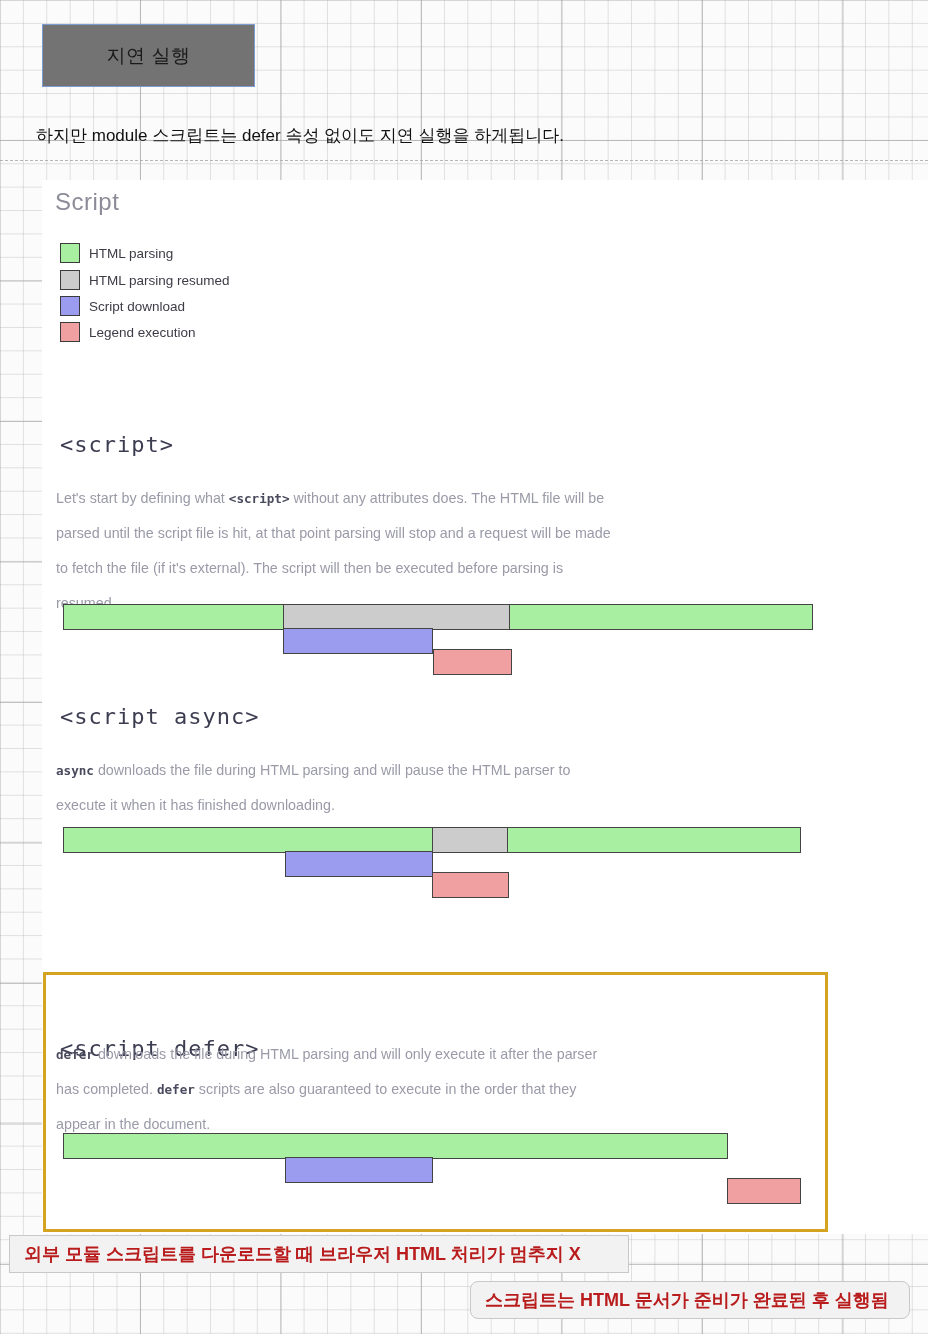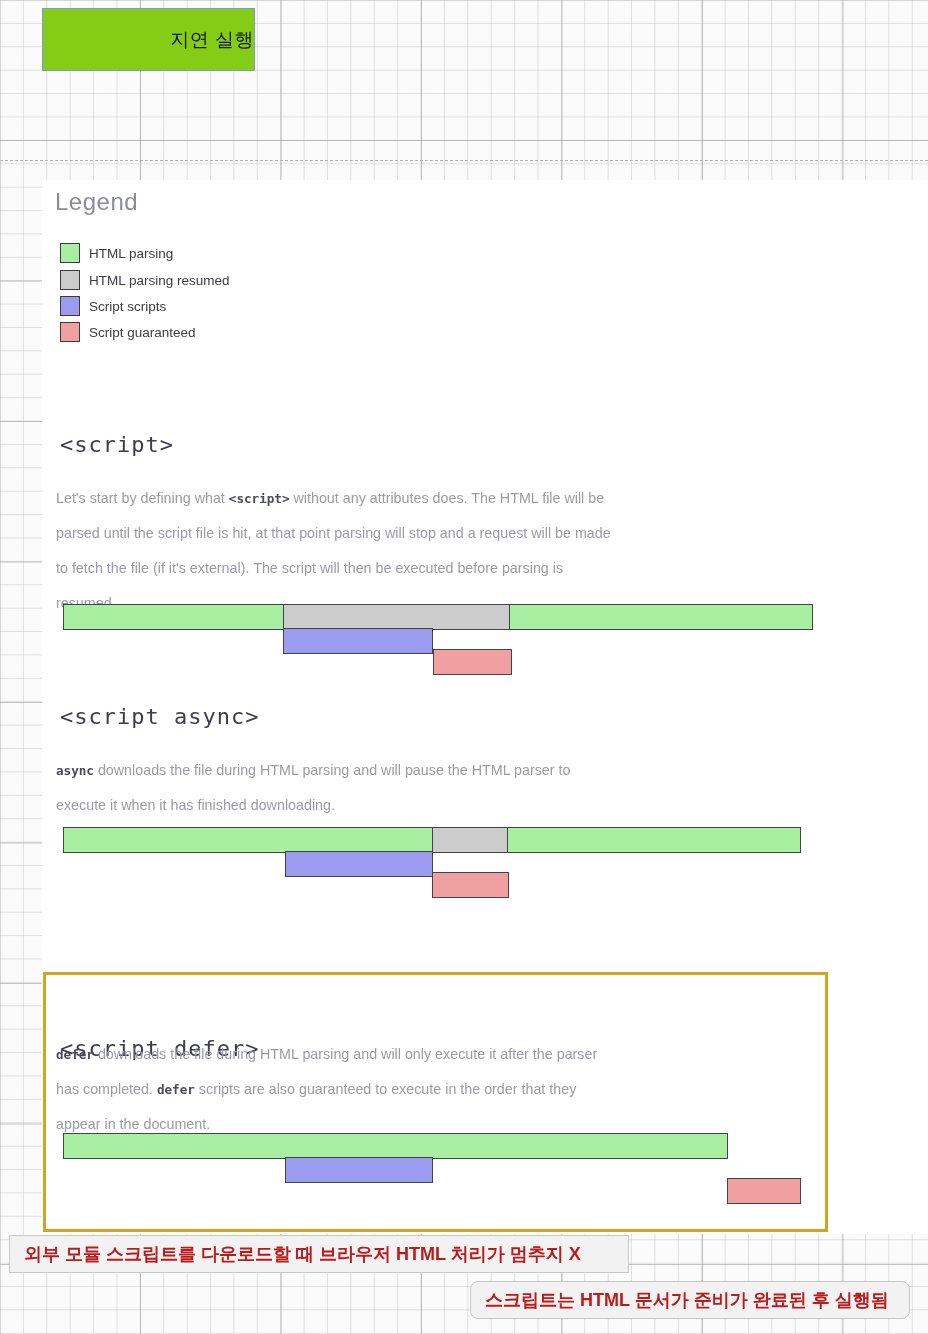--- a/index.html
+++ b/index.html
@@ -23,23 +23,23 @@
       23.4px 23.4px;
     background-position: -0.5px -0.5px, -0.5px -0.5px, -0.5px -0.5px, -0.5px -0.5px;
   }
   
   #canvas-panel{
     position:absolute;left:42px;top:180px;width:886px;height:1054px;
     background:#ffffff;
   }
   
   #title-box{
-    position:absolute;left:42px;top:8px;width:213px;height:63px;
-    background:#84cc16;border:1px solid #7c9bd1;
-    display:flex;align-items:center;justify-content:flex-end;
+    position:absolute;left:42px;top:24px;width:213px;height:63px;
+    background:#737373;border:1px solid #7c9bd1;
+    display:flex;align-items:center;justify-content:center;
     box-sizing:border-box;
   }
   #title-box span{
     font-size:19px;color:#1a1a1a;letter-spacing:0.5px;
   }
   
   #intro{
     position:absolute;left:36px;top:123px;width:780px;
     font-size:17px;color:#111;line-height:26px;white-space:nowrap;
   }
@@ -103,39 +103,40 @@
 
 <div id="canvas-panel"></div>
 
 <div id="title-box">
   <span>지연 실행</span>
 </div>
 
 <div id="dash-line"></div>
 
 <div id="intro">
+  <div>하지만 module 스크립트는 defer 속성 없이도 지연 실행을 하게됩니다.</div>
 </div>
 
-<div id="legend-title">Legend</div>
+<div id="legend-title">Script</div>
 
 <div class="legend-row" style="top:243px">
   <div class="legend-swatch" style="background:#a9efa2"></div>
   <div class="legend-label">HTML parsing</div>
 </div>
 <div class="legend-row" style="top:270px">
   <div class="legend-swatch" style="background:#cccccc"></div>
   <div class="legend-label">HTML parsing resumed</div>
 </div>
 <div class="legend-row" style="top:296px">
   <div class="legend-swatch" style="background:#9b9bf0"></div>
-  <div class="legend-label">Script scripts</div>
+  <div class="legend-label">Script download</div>
 </div>
 <div class="legend-row" style="top:322px">
   <div class="legend-swatch" style="background:#f0a0a0"></div>
-  <div class="legend-label">Script guaranteed</div>
+  <div class="legend-label">Legend execution</div>
 </div>
 
 <div class="sec-head" style="top:432px">&lt;script&gt;</div>
 <div class="sec-body" style="top:481px">
   <span>Let's start by defining what </span><span class="code">&lt;script&gt;</span><span> without any attributes does. The HTML file will be parsed until the script file is hit, at that point parsing will stop and a request will be made to fetch the file (if it's external). The script will then be executed before parsing is resumed.</span>
 </div>
 
 <div class="bar green" style="left:63px;top:604px;width:221px;height:26px"></div>
 <div class="bar gray" style="left:283px;top:604px;width:228px;height:26px"></div>
 <div class="bar green" style="left:509px;top:604px;width:304px;height:26px"></div>

